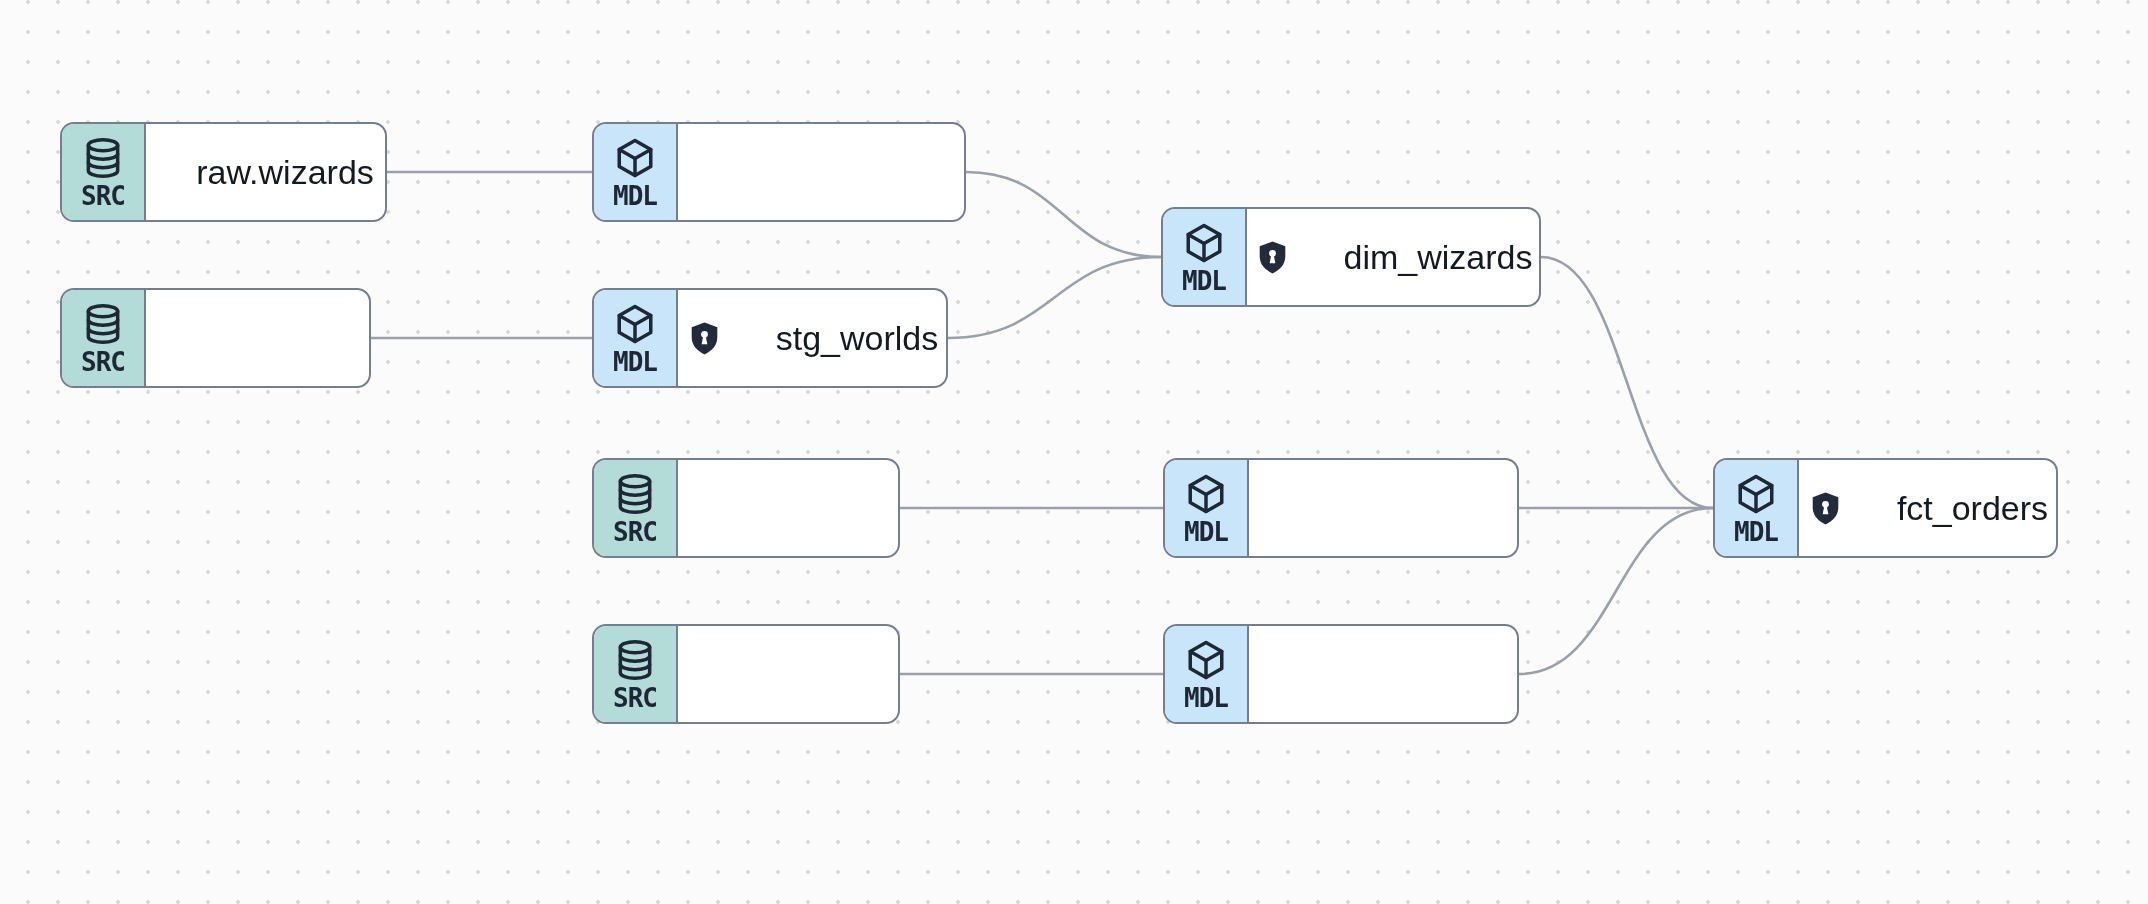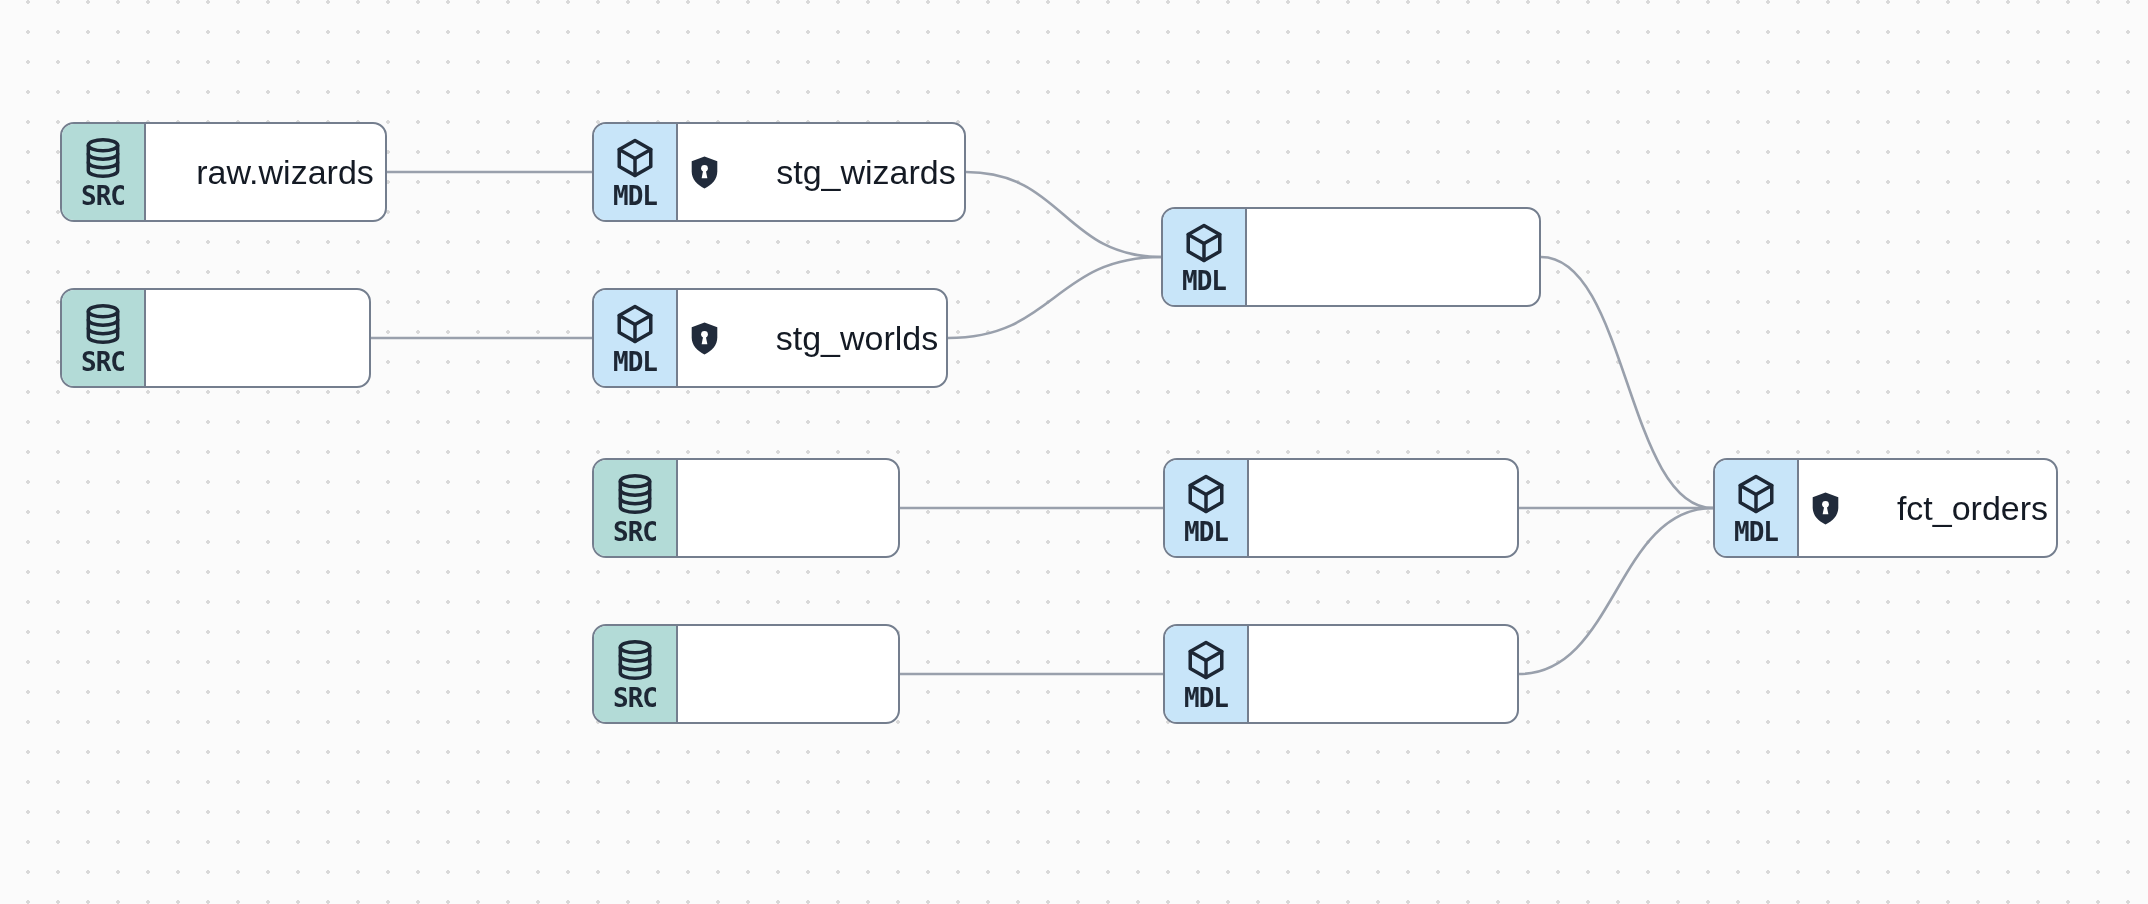--- a/index.html
+++ b/index.html
@@ -95,79 +95,79 @@
 
       <span class="bicon icon-cube">
         <svg viewBox="0 0 24 24" fill="none" stroke="#1d2735" stroke-width="1.9" stroke-linecap="round" stroke-linejoin="round">
           <path d="M12 2.4l8.6 4.95v9.3L12 21.6l-8.6-4.95v-9.3L12 2.4z"></path>
           <path d="M3.4 7.35L12 12.3l8.6-4.95"></path>
           <path d="M12 12.3v9.3"></path>
         </svg>
       </span>
       <span class="badge-label">MDL</span>
     </div>
+  </div>
+    <div class="node" style="left: 60px; top: 288px; width: 311px; height: 100px;">
+    <div class="badge source">
+      <span class="bicon icon-database">
+        <svg viewBox="0 0 24 24" fill="none" stroke="#1d2735" stroke-width="1.9" stroke-linecap="round" stroke-linejoin="round">
+          <ellipse cx="12" cy="5" rx="8" ry="3"></ellipse>
+          <path d="M4 5v4.7c0 1.66 3.58 3 8 3s8-1.34 8-3V5"></path>
+          <path d="M4 9.7v4.6c0 1.66 3.58 3 8 3s8-1.34 8-3V9.7"></path>
+          <path d="M4 14.3V19c0 1.66 3.58 3 8 3s8-1.34 8-3v-4.7"></path>
+        </svg>
+      </span>
+
+      <span class="badge-label">SRC</span>
+    </div>
+  </div>
+    <div class="node" style="left: 592px; top: 288px; width: 356px; height: 100px;">
+    <div class="badge model">
+
+      <span class="bicon icon-cube">
+        <svg viewBox="0 0 24 24" fill="none" stroke="#1d2735" stroke-width="1.9" stroke-linecap="round" stroke-linejoin="round">
+          <path d="M12 2.4l8.6 4.95v9.3L12 21.6l-8.6-4.95v-9.3L12 2.4z"></path>
+          <path d="M3.4 7.35L12 12.3l8.6-4.95"></path>
+          <path d="M12 12.3v9.3"></path>
+        </svg>
+      </span>
+      <span class="badge-label">MDL</span>
+    </div>
     <div class="body">
       <span class="shield">
         <svg viewBox="0 0 24 24">
           <path fill="#212b3b" d="M12 1.6l8.3 3.1v6.5c0 5.3-3.4 8.8-8.3 11.1-4.9-2.3-8.3-5.8-8.3-11.1V4.7L12 1.6z"></path>
           <circle cx="12" cy="9.3" r="2.2" fill="#ffffff"></circle>
           <path fill="#ffffff" d="M11.15 10.6h1.7l1 5.2h-3.7z"></path>
         </svg>
       </span>
-      <span class="label">stg_wizards</span>
-    </div>
-  </div>
-    <div class="node" style="left: 60px; top: 288px; width: 311px; height: 100px;">
-    <div class="badge source">
-      <span class="bicon icon-database">
-        <svg viewBox="0 0 24 24" fill="none" stroke="#1d2735" stroke-width="1.9" stroke-linecap="round" stroke-linejoin="round">
-          <ellipse cx="12" cy="5" rx="8" ry="3"></ellipse>
-          <path d="M4 5v4.7c0 1.66 3.58 3 8 3s8-1.34 8-3V5"></path>
-          <path d="M4 9.7v4.6c0 1.66 3.58 3 8 3s8-1.34 8-3V9.7"></path>
-          <path d="M4 14.3V19c0 1.66 3.58 3 8 3s8-1.34 8-3v-4.7"></path>
-        </svg>
-      </span>
-
-      <span class="badge-label">SRC</span>
-    </div>
-  </div>
-    <div class="node" style="left: 592px; top: 288px; width: 356px; height: 100px;">
+      <span class="label">stg_worlds</span>
+    </div>
+  </div>
+    <div class="node" style="left: 1161px; top: 207px; width: 380px; height: 100px;">
     <div class="badge model">
 
       <span class="bicon icon-cube">
         <svg viewBox="0 0 24 24" fill="none" stroke="#1d2735" stroke-width="1.9" stroke-linecap="round" stroke-linejoin="round">
           <path d="M12 2.4l8.6 4.95v9.3L12 21.6l-8.6-4.95v-9.3L12 2.4z"></path>
           <path d="M3.4 7.35L12 12.3l8.6-4.95"></path>
           <path d="M12 12.3v9.3"></path>
         </svg>
       </span>
       <span class="badge-label">MDL</span>
     </div>
     <div class="body">
       <span class="shield">
         <svg viewBox="0 0 24 24">
           <path fill="#212b3b" d="M12 1.6l8.3 3.1v6.5c0 5.3-3.4 8.8-8.3 11.1-4.9-2.3-8.3-5.8-8.3-11.1V4.7L12 1.6z"></path>
           <circle cx="12" cy="9.3" r="2.2" fill="#ffffff"></circle>
           <path fill="#ffffff" d="M11.15 10.6h1.7l1 5.2h-3.7z"></path>
         </svg>
       </span>
-      <span class="label">stg_worlds</span>
-    </div>
-  </div>
-    <div class="node" style="left: 1161px; top: 207px; width: 380px; height: 100px;">
-    <div class="badge model">
-
-      <span class="bicon icon-cube">
-        <svg viewBox="0 0 24 24" fill="none" stroke="#1d2735" stroke-width="1.9" stroke-linecap="round" stroke-linejoin="round">
-          <path d="M12 2.4l8.6 4.95v9.3L12 21.6l-8.6-4.95v-9.3L12 2.4z"></path>
-          <path d="M3.4 7.35L12 12.3l8.6-4.95"></path>
-          <path d="M12 12.3v9.3"></path>
-        </svg>
-      </span>
-      <span class="badge-label">MDL</span>
+      <span class="label">dim_wizards</span>
     </div>
   </div>
     <div class="node" style="left: 592px; top: 458px; width: 308px; height: 100px;">
     <div class="badge source">
       <span class="bicon icon-database">
         <svg viewBox="0 0 24 24" fill="none" stroke="#1d2735" stroke-width="1.9" stroke-linecap="round" stroke-linejoin="round">
           <ellipse cx="12" cy="5" rx="8" ry="3"></ellipse>
           <path d="M4 5v4.7c0 1.66 3.58 3 8 3s8-1.34 8-3V5"></path>
           <path d="M4 9.7v4.6c0 1.66 3.58 3 8 3s8-1.34 8-3V9.7"></path>
           <path d="M4 14.3V19c0 1.66 3.58 3 8 3s8-1.34 8-3v-4.7"></path>

